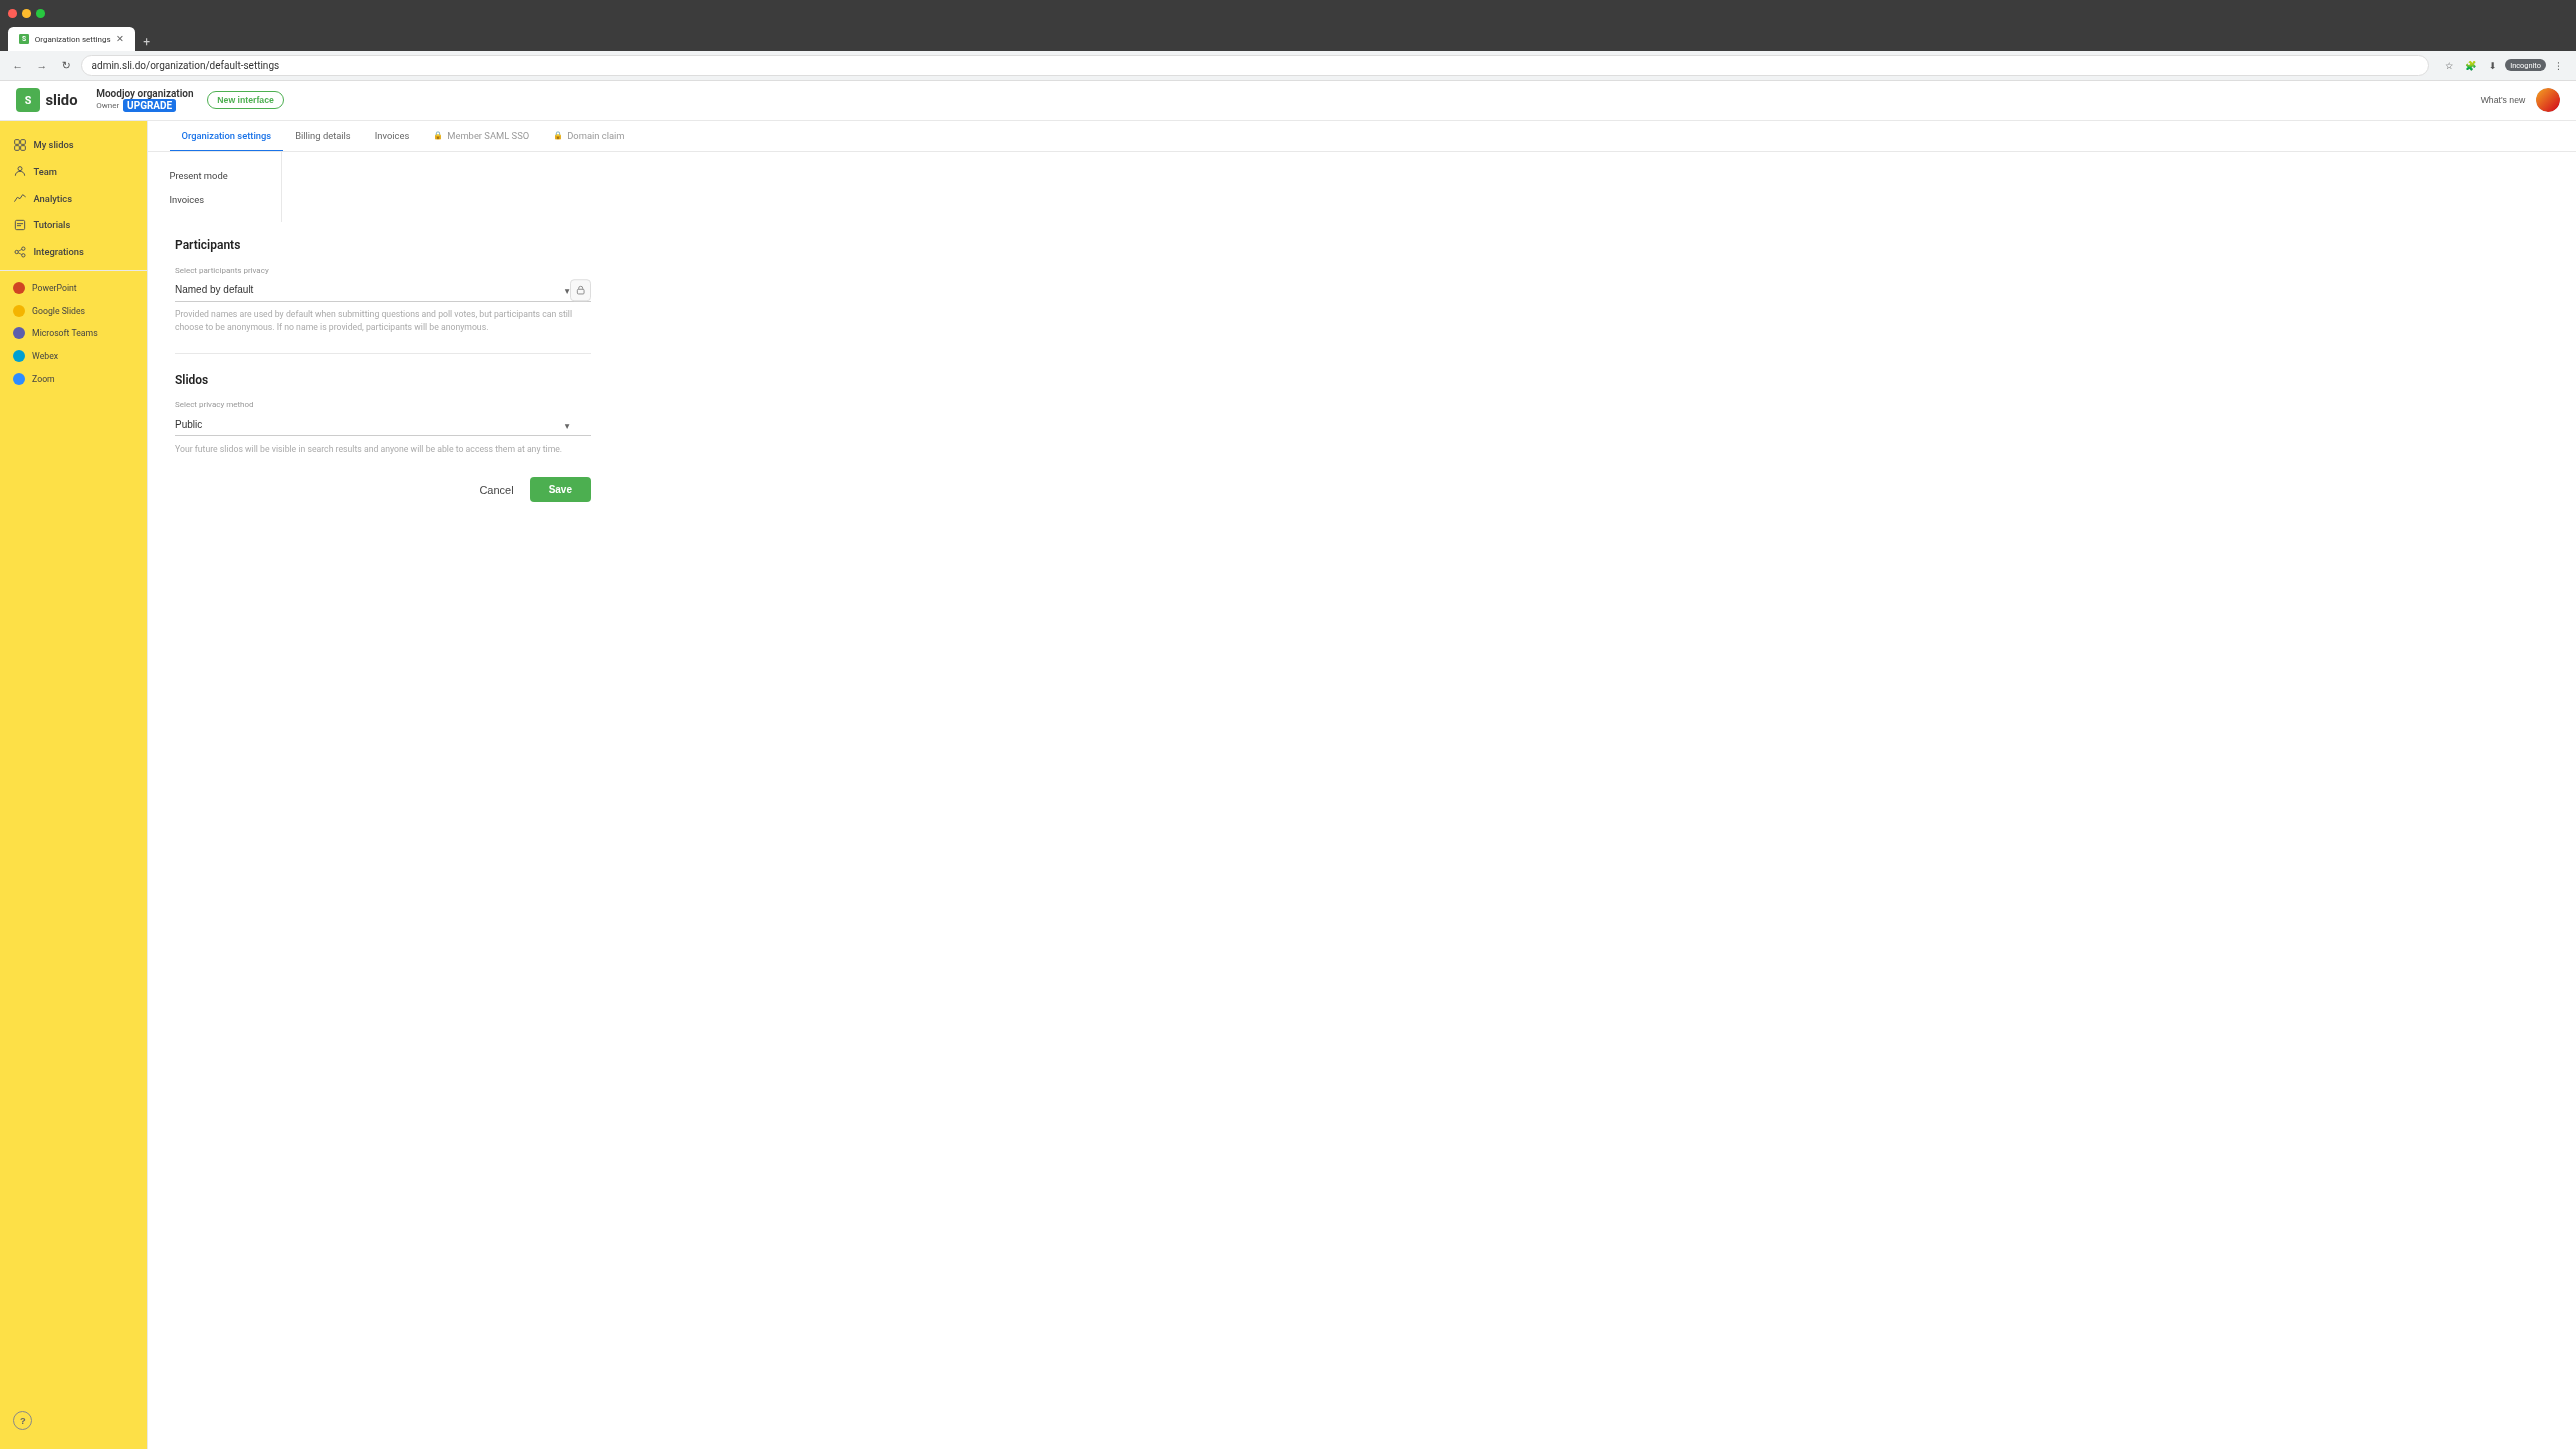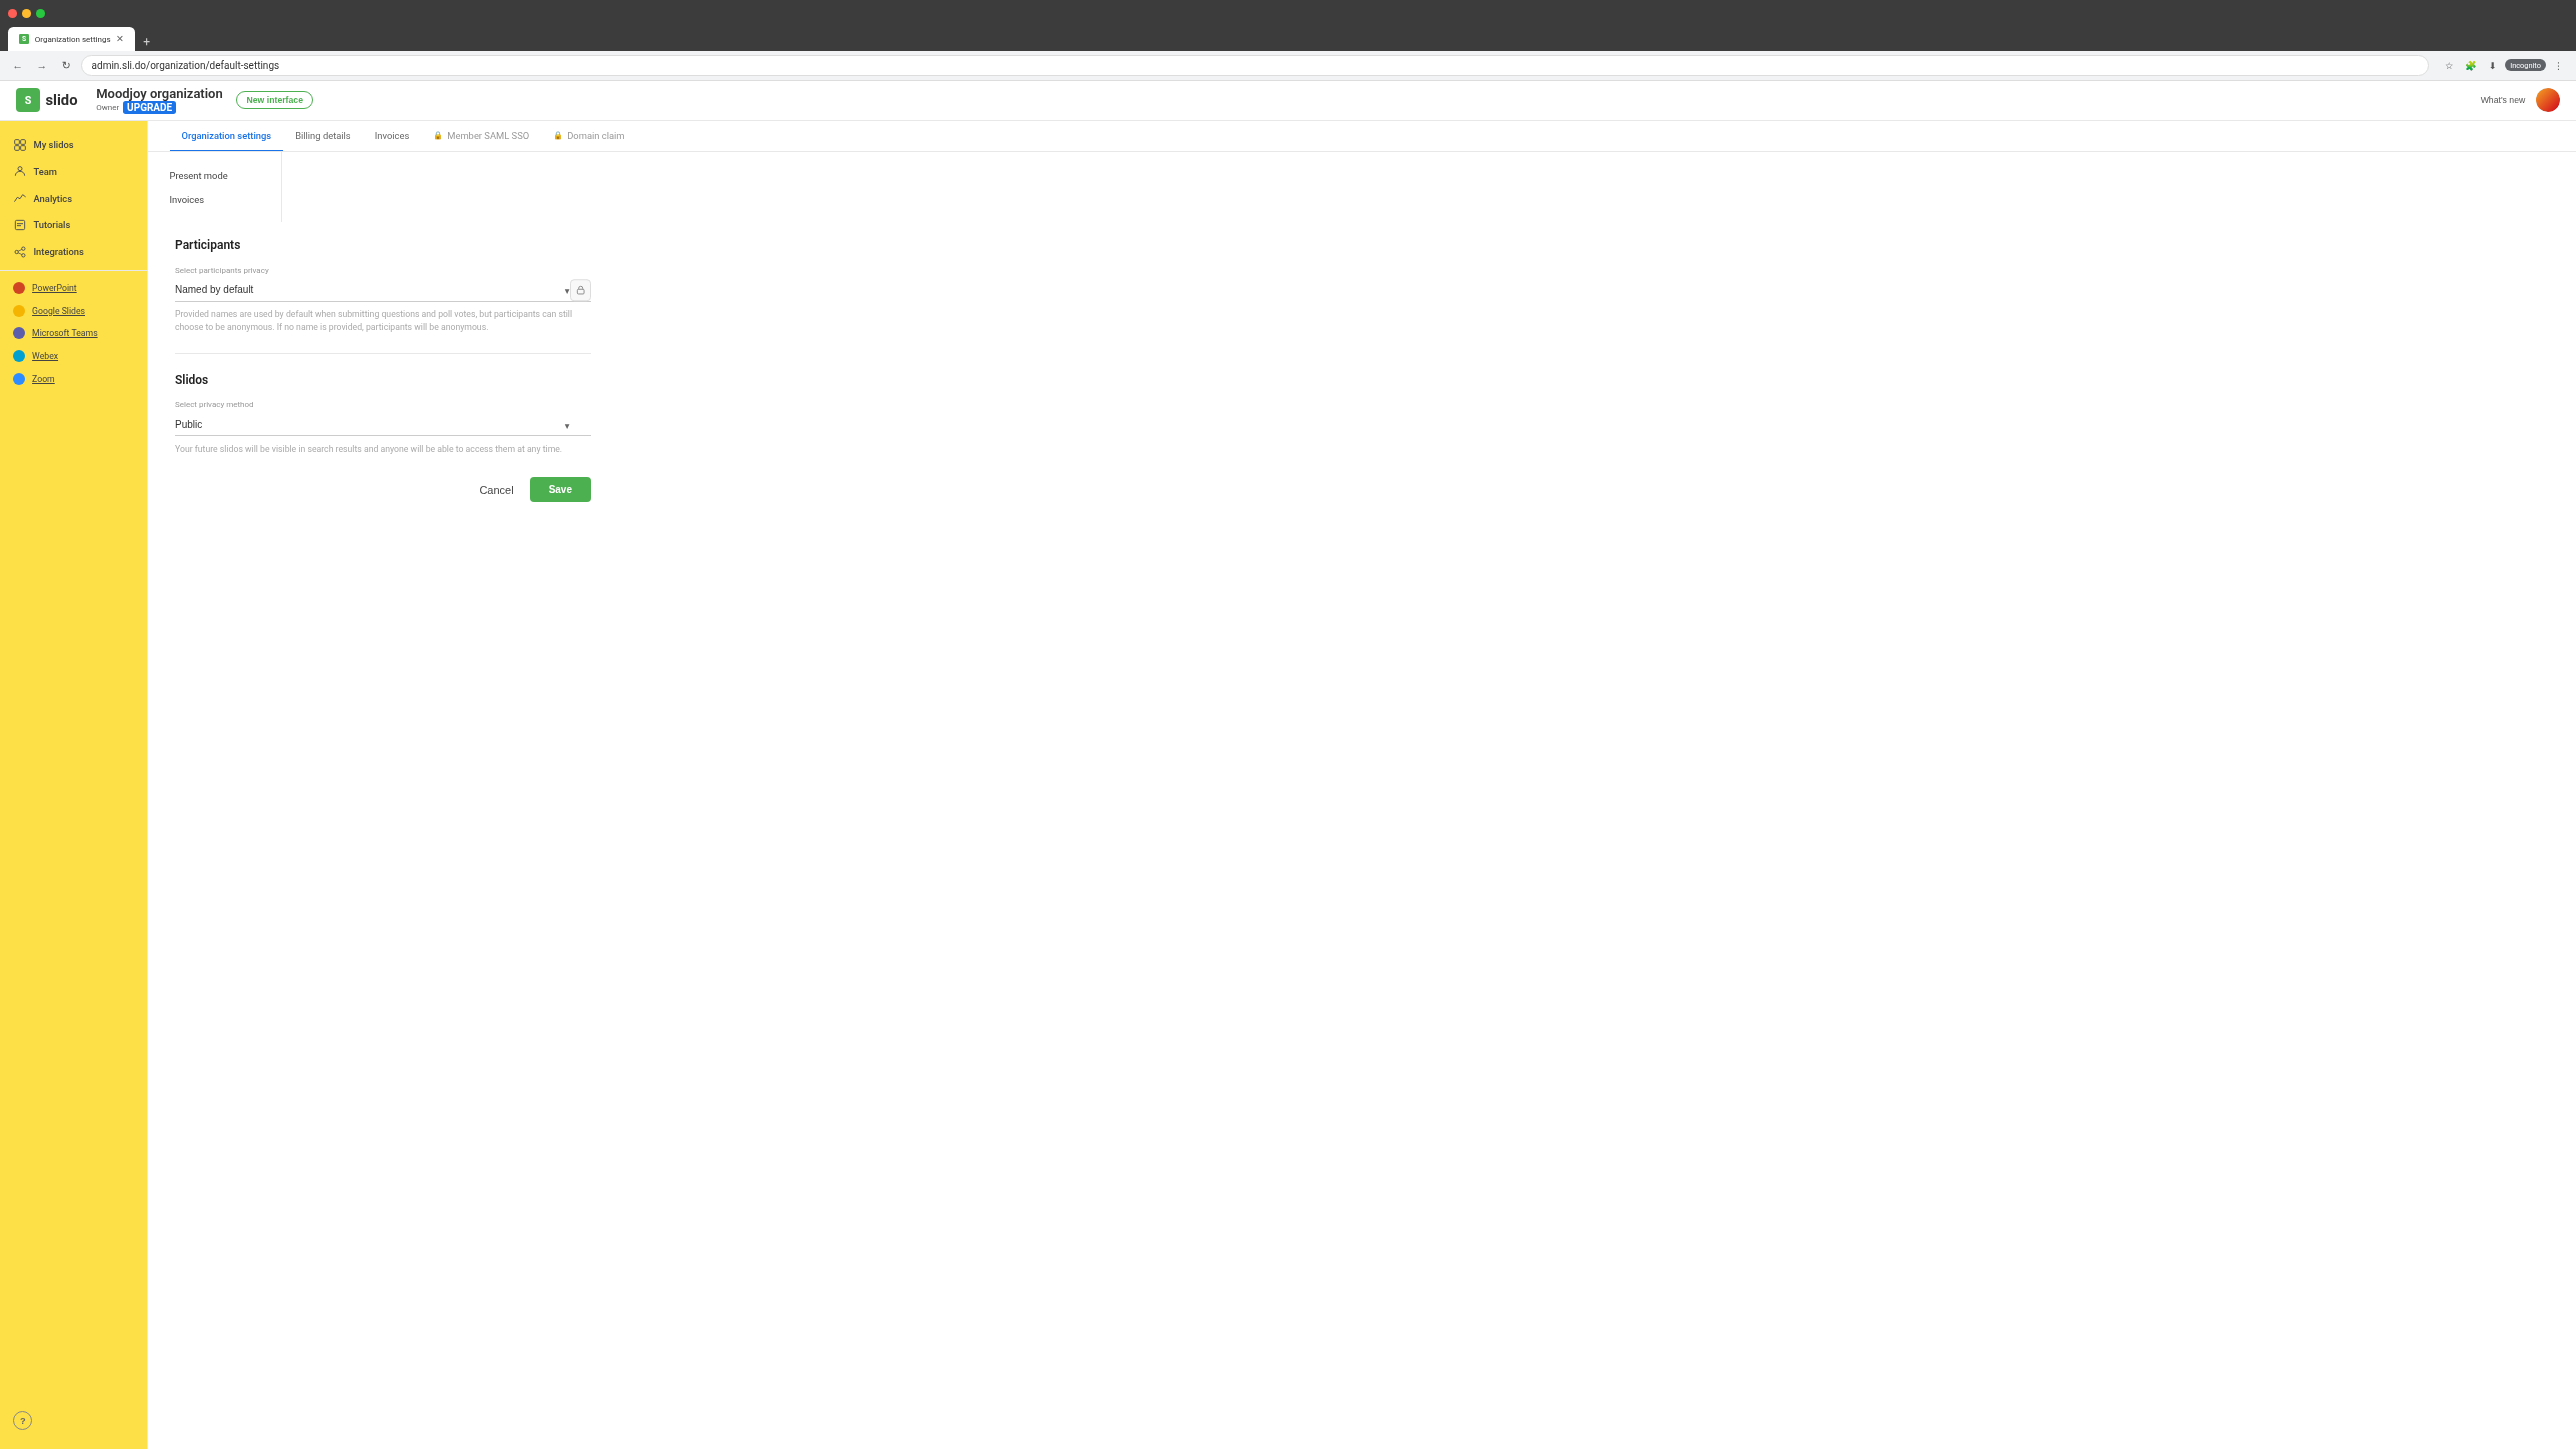--- a/index.html
+++ b/index.html
@@ -29,39 +29,39 @@
     .toolbar-icon-btn { width: 19px; height: 19px; border: none; background: none; cursor: pointer; color: #555; font-size: 9.4px; display: flex; align-items: center; justify-content: center; border-radius: 50%; }
     .incognito-badge { background: #5f6368; color: #fff; font-size: 7.4px; padding: 1.3px 5.4px; border-radius: 6.7px; white-space: nowrap; }
 
     
     .app-container { display: flex; flex-direction: column; height: calc(100vh - 81px); }
     .app-header { display: flex; align-items: center; padding: 0 16px; height: 40px; border-bottom: 0.7px solid #e8e8e8; gap: 10.7px; }
     .slido-logo { display: flex; align-items: center; gap: 5.4px; }
     .logo-icon { width: 24px; height: 24px; background: #4CAF50; border-radius: 4px; display: flex; align-items: center; justify-content: center; color: #fff; font-weight: bold; font-size: 10.7px; }
     .logo-text { font-size: 14.8px; font-weight: 700; color: #2d2d2d; }
     .org-info { display: flex; flex-direction: column; margin-left: 8px; }
-    .org-name { font-size: 13px; font-weight: 600; color: #333; }
+    .org-name { font-size: 10px; font-weight: 600; color: #333; }
     .org-role { display: flex; align-items: center; gap: 4px; font-size: 8px; color: #666; }
     .upgrade-badge { background: #1a73e8; color: #fff; font-size: 10px; font-weight: 700; padding: 1.3px 4px; border-radius: 2.7px; text-transform: uppercase; }
     .new-interface-btn { border: 1px solid #4CAF50; color: #4CAF50; background: none; border-radius: 10.7px; padding: 2.7px 9.4px; font-size: 8.7px; font-weight: 600; cursor: pointer; margin-left: 2.7px; }
     .header-spacer { flex: 1; }
     .whats-new-btn { color: #555; font-size: 8.7px; font-weight: 500; cursor: pointer; background: none; border: none; }
     .user-avatar { width: 24px; height: 24px; border-radius: 50%; overflow: hidden; background: #ccc; display: flex; align-items: center; justify-content: center; }
     .avatar-img { width: 24px; height: 24px; border-radius: 50%; background: linear-gradient(135deg, #f5a623, #d0021b); }
 
     
     .main-layout { display: flex; flex: 1; overflow: hidden; }
 
     
     .sidebar { width: 148px; border-right: 0.7px solid #e8e8e8; padding: 10.7px 0; display: flex; flex-direction: column; background: #fde047; flex-shrink: 0; }
     .sidebar-item { display: flex; align-items: center; gap: 6.7px; padding: 6.7px 13.4px; cursor: pointer; color: #444; font-size: 9.4px; font-weight: 500; border-radius: 0; }
     .sidebar-icon { width: 13.4px; height: 13.4px; display: flex; align-items: center; justify-content: center; flex-shrink: 0; }
     .sidebar-label { font-size: 9.4px; }
     .sidebar-divider { height: 0.7px; background: #e8e8e8; margin: 5.4px 0; }
-    .sidebar-integration { display: flex; align-items: center; gap: 6.7px; padding: 5.4px 13.4px; cursor: pointer; color: #444; font-size: 8.7px; text-decoration: underline; }
+    .sidebar-integration { display: flex; align-items: center; gap: 6.7px; padding: 5.4px 13.4px; cursor: pointer; color: #444; font-size: 8.7px; }
     .integration-dot { width: 12px; height: 12px; border-radius: 50%; flex-shrink: 0; }
     .dot-powerpoint { background: #d04423; }
     .dot-googleslides { background: #f4b400; }
     .dot-teams { background: #5c5eab; }
     .dot-webex { background: #00a0d1; }
     .dot-zoom { background: #2d8cff; }
     .sidebar-help { margin-top: auto; padding: 8px 13.4px; }
     .help-btn { width: 19px; height: 19px; border-radius: 50%; border: 1px solid #888; background: none; color: #666; font-size: 9.4px; font-weight: bold; cursor: pointer; display: flex; align-items: center; justify-content: center; }
 
     

